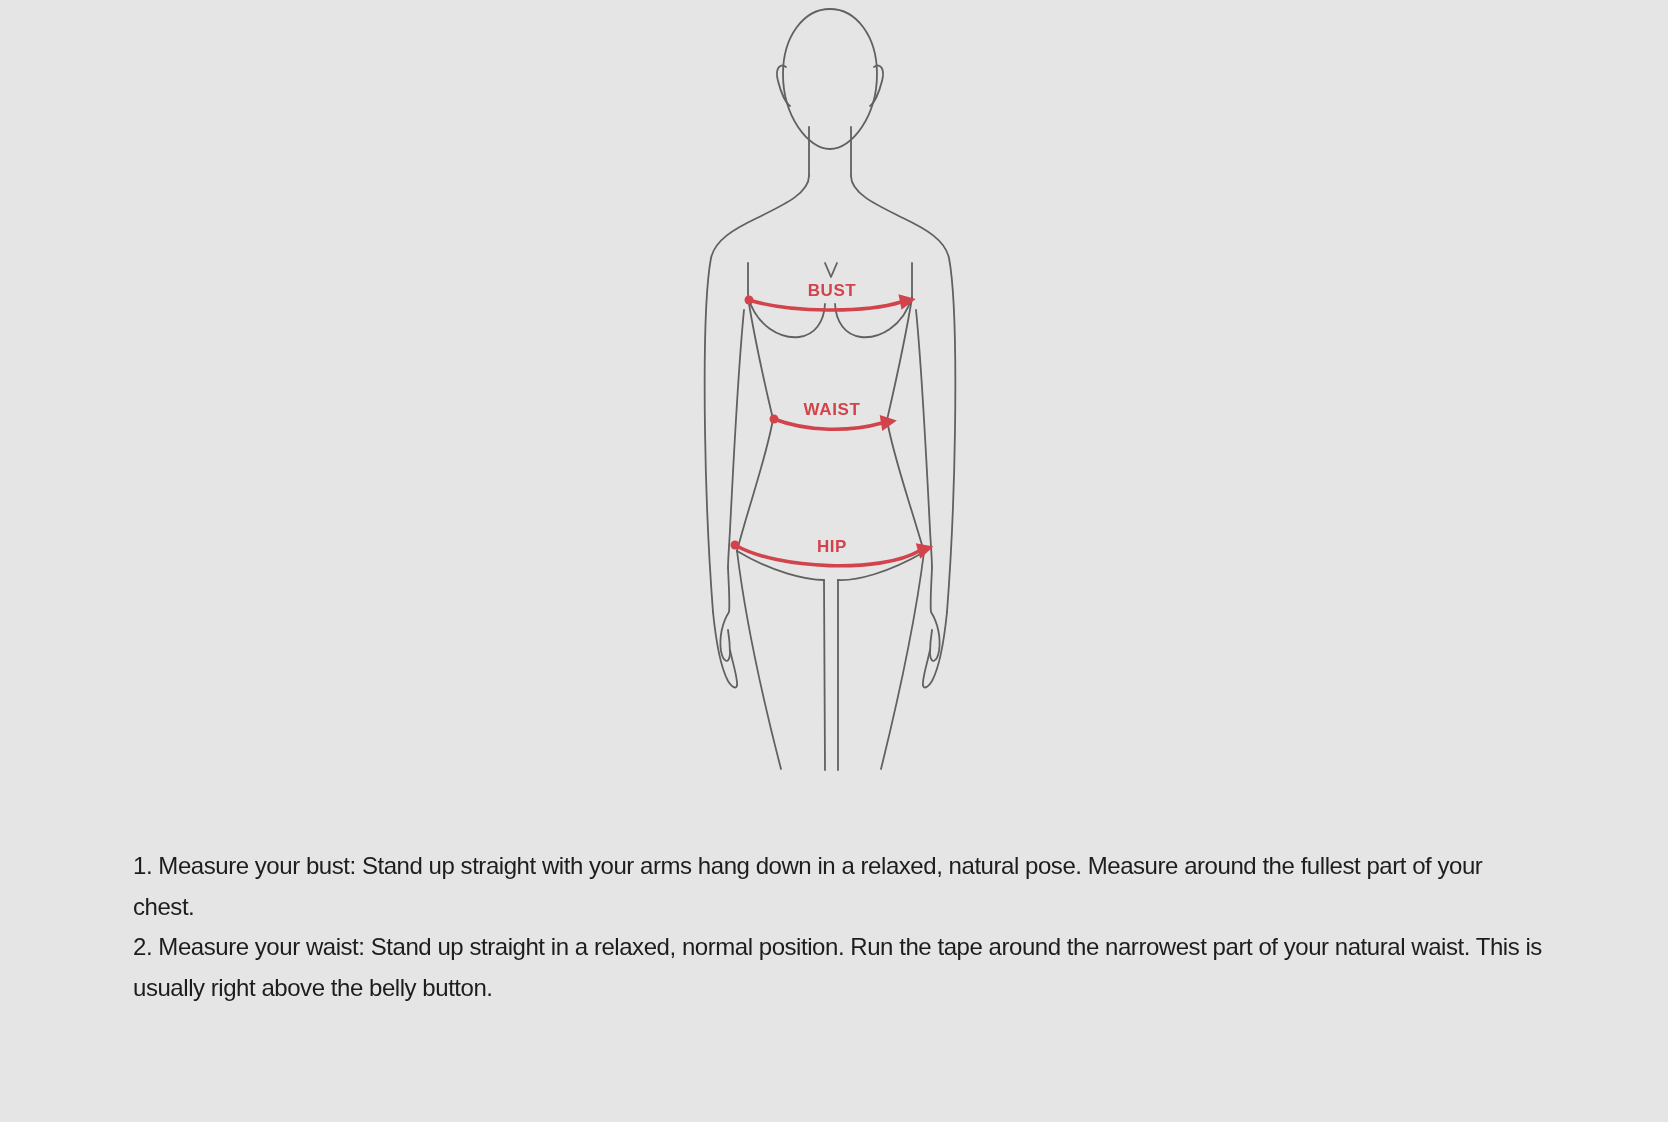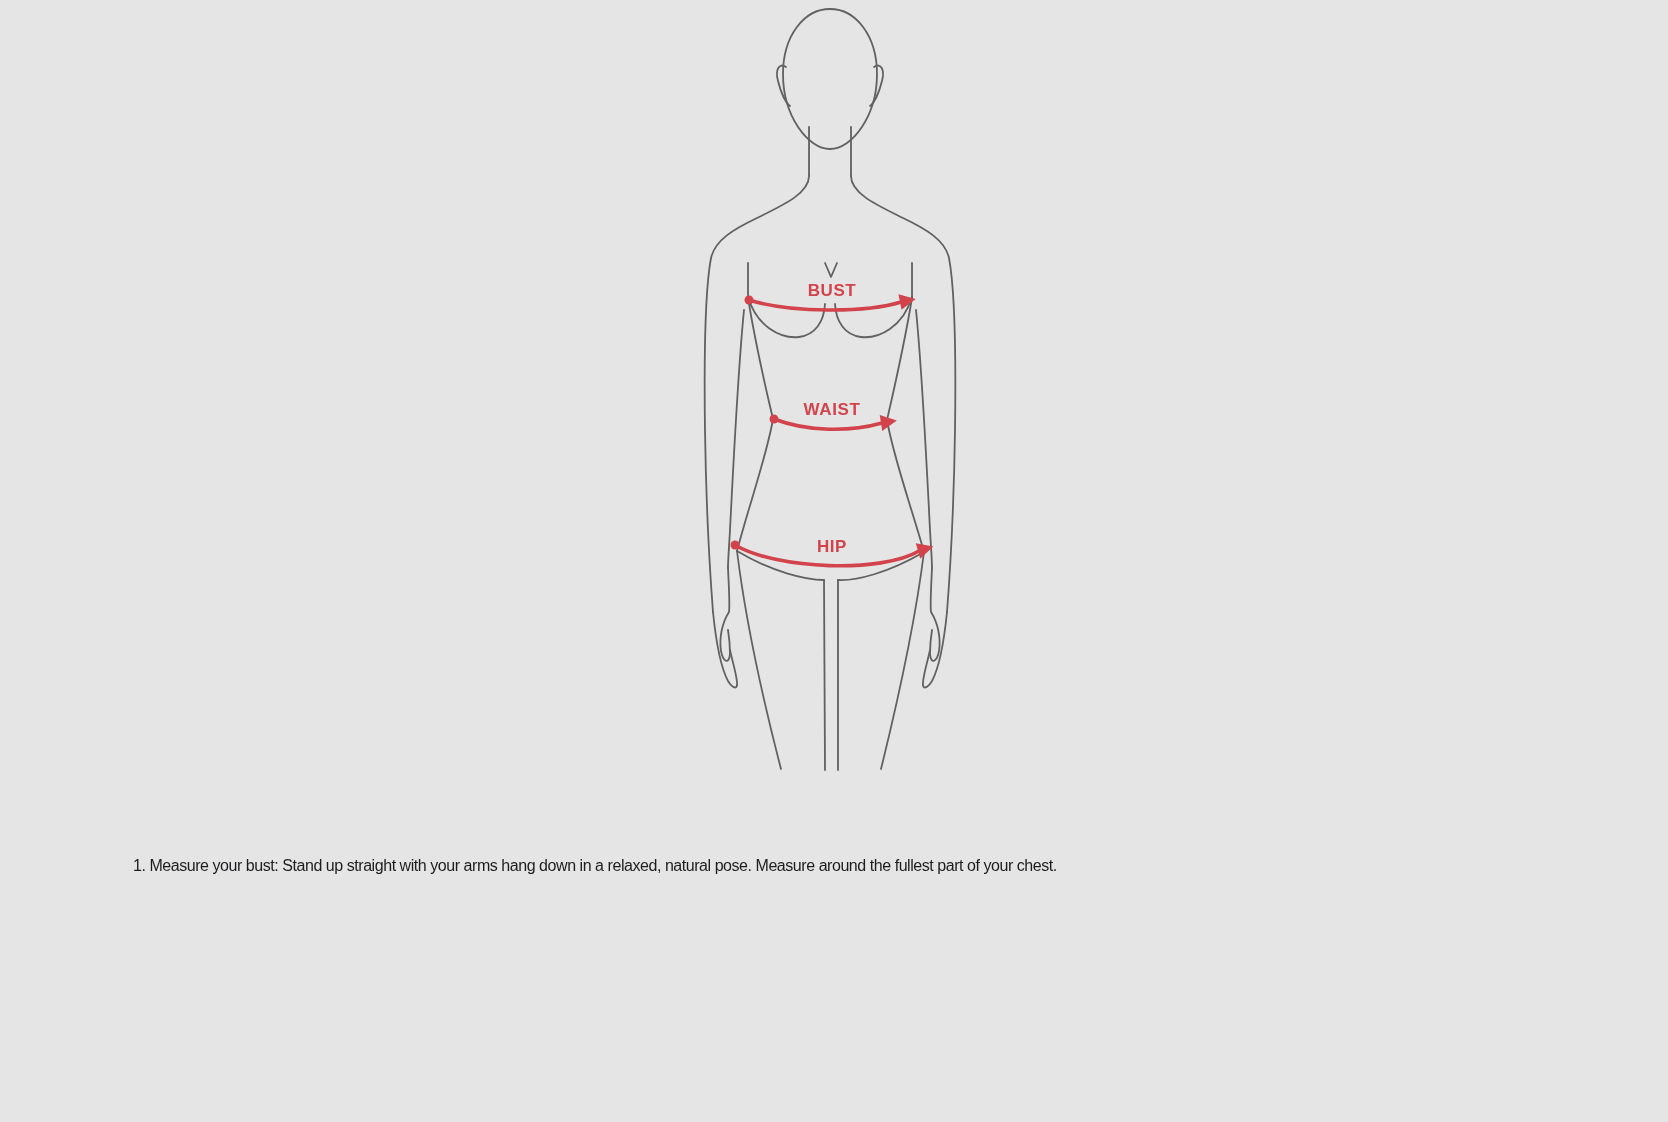--- a/index.html
+++ b/index.html
@@ -13,21 +13,21 @@
   .measure-line { fill:none; stroke:#d2434b; stroke-width:3.6; stroke-linecap:round; }
   .dot { fill:#d2434b; }
   .arrowhead { fill:#d2434b; }
   .measure-label {
     fill:#d2434b; font-family:"Liberation Sans", sans-serif;
     font-size:17px; font-weight:700; letter-spacing:.6px; text-anchor:middle;
   }
 
   .instructions {
     position:absolute; left:133px; top:846px; width:1410px;
-    color:#1d1d1f; font-size:16px; line-height:40.6px; letter-spacing:-0.45px;
+    color:#1d1d1f; font-size:24px; line-height:40.6px; letter-spacing:-0.45px;
   }
   .instructions p { margin:0; }
 </style>
 </head>
 <body>
 
 <div class="canvas">
 
   <div class="figure-wrap">
     <svg viewBox="600 0 460 800">
@@ -88,15 +88,16 @@
         <path class="measure-line" d="M 735 545 C 778 570 882 573 919 551"></path>
         <path class="arrowhead" d="M 0 -8 L 16 0 L 0 8 Z" transform="translate(918,551) rotate(-16)"></path>
         <text class="measure-label" x="832" y="552">HIP</text>
       </g>
 
     </svg>
   </div>
 
   <div class="instructions">
     <p><span>1.</span> <span>Measure your bust: Stand up straight with your arms hang down in a relaxed, natural pose. Measure around the fullest part of your chest.</span></p>
+    <p><span>2.</span> <span>Measure your waist: Stand up straight in a relaxed, normal position. Run the tape around the narrowest part of your natural waist. This is usually right above the belly button.</span></p>
   </div>
 
 </div>
 
 </body></html>

